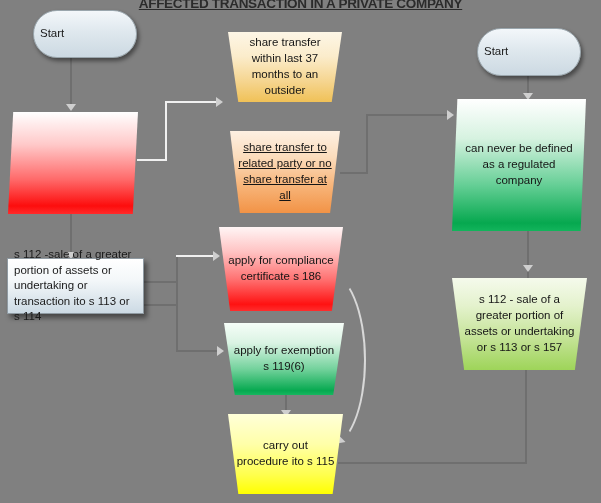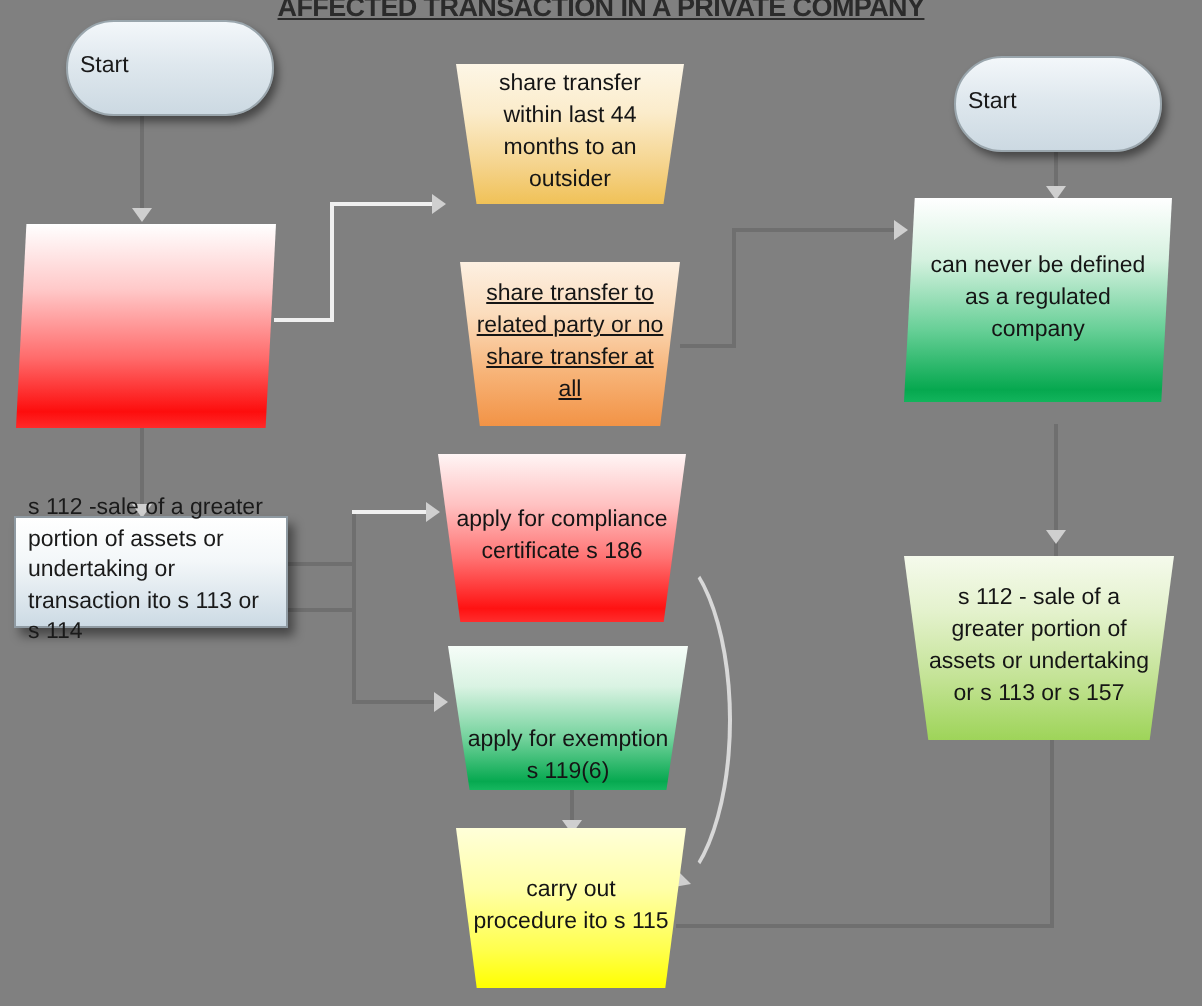--- a/index.html
+++ b/index.html
@@ -192,28 +192,28 @@
   </div>
 
   <div class="node terminator" style="left:477px; top:28px; width:104px; height:48px;">
     <span class="lbl">Start</span>
   </div>
 
   <div class="shape para" style="left:8px; top:112px; width:130px; height:102px;">
     <span class="fill fill-red"></span>
   </div>
 
-  <div class="shape para" style="left:452px; top:99px; width:134px; height:102px;">
+  <div class="shape para" style="left:452px; top:99px; width:134px; height:132px;">
     <span class="fill fill-green"></span>
     <span class="lbl">can never be defined as a regulated company</span>
   </div>
 
   <div class="shape trap" style="left:228px; top:32px; width:114px; height:70px;">
     <span class="fill fill-gold"></span>
-    <span class="lbl">share transfer within last 44 months to an outsider</span>
+    <span class="lbl">share transfer within last 37 months to an outsider</span>
   </div>
 
   <div class="shape trap" style="left:230px; top:131px; width:110px; height:82px;text-decoration:underline;">
     <span class="fill fill-orange"></span>
     <span class="lbl">share transfer to related party or no share transfer at all</span>
   </div>
 
   <div class="node rect" style="left:7px; top:258px; width:137px; height:56px;">
     <span class="lbl">s 112 -sale of a greater portion of assets or undertaking or transaction ito s 113 or s 114</span>
   </div>
@@ -221,21 +221,21 @@
   <div class="shape trap" style="left:452px; top:278px; width:135px; height:92px;">
     <span class="fill fill-ltgreen"></span>
     <span class="lbl">s 112  - sale of a greater portion of assets or undertaking or s 113 or s 157</span>
   </div>
 
   <div class="shape trap" style="left:219px; top:227px; width:124px; height:84px;">
     <span class="fill fill-red2"></span>
     <span class="lbl">apply for compliance certificate s 186</span>
   </div>
 
-  <div class="shape trap" style="left:224px; top:323px; width:120px; height:72px;align-items:flex-end;">
+  <div class="shape trap" style="left:224px; top:323px; width:120px; height:72px;">
     <span class="fill fill-green2"></span>
     <span class="lbl">apply for exemption s 119(6)</span>
   </div>
 
   <div class="shape trap" style="left:228px; top:414px; width:115px; height:80px;">
     <span class="fill fill-yellow"></span>
     <span class="lbl">carry out procedure ito s 115</span>
   </div>
 
 </div>

